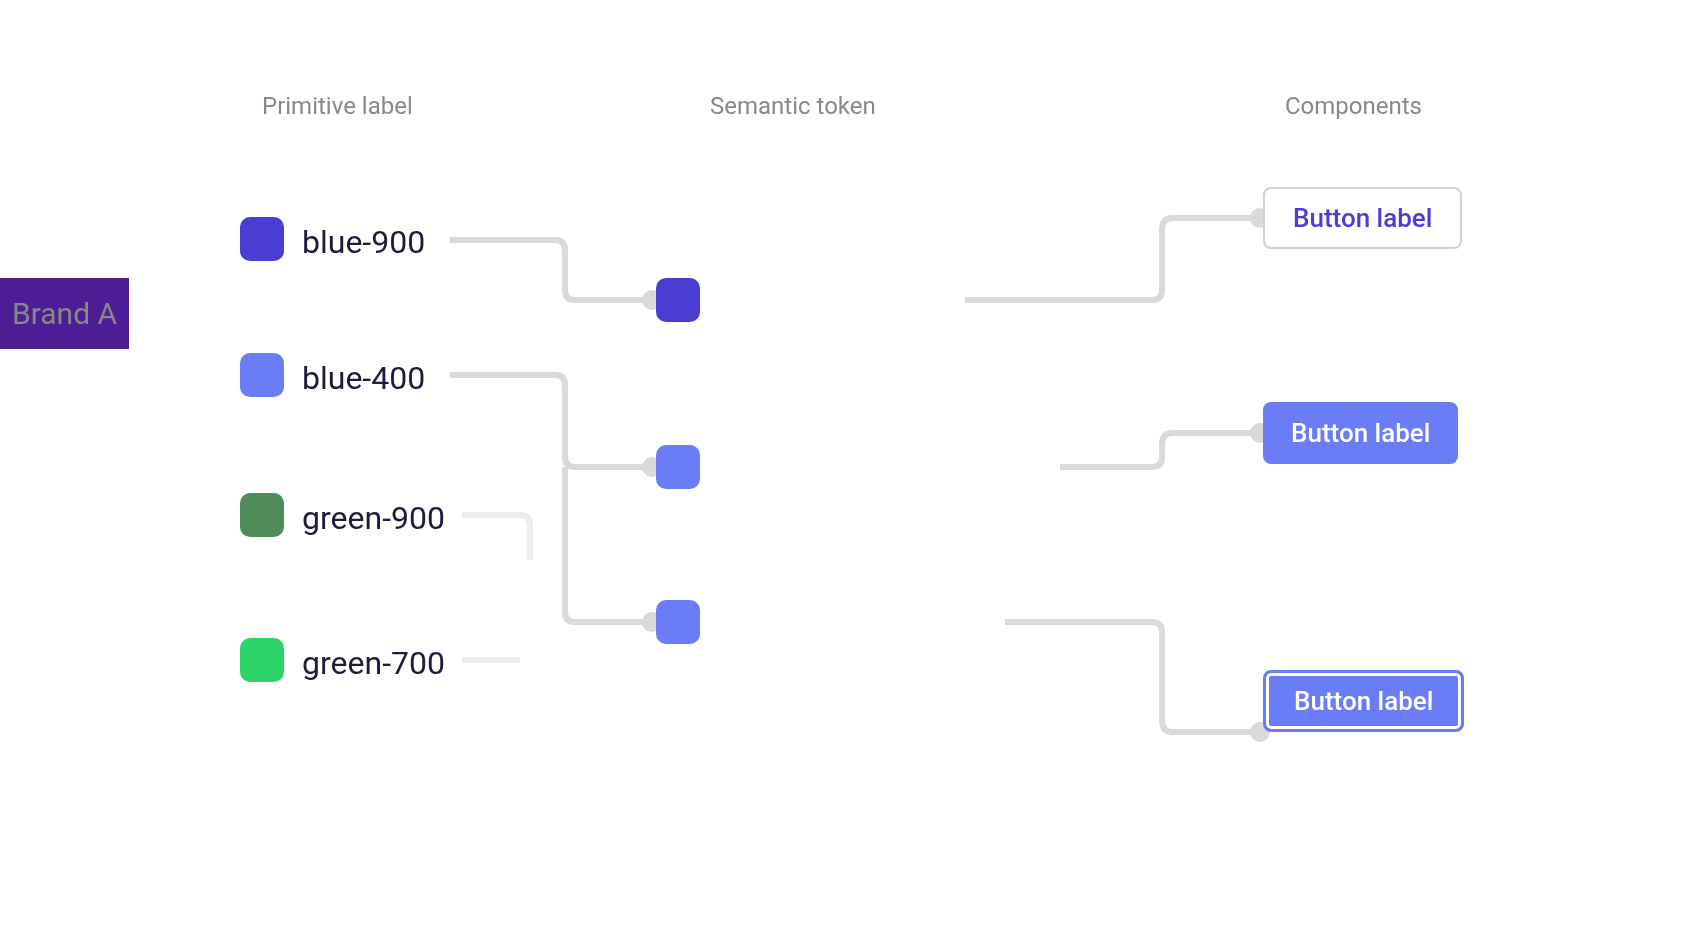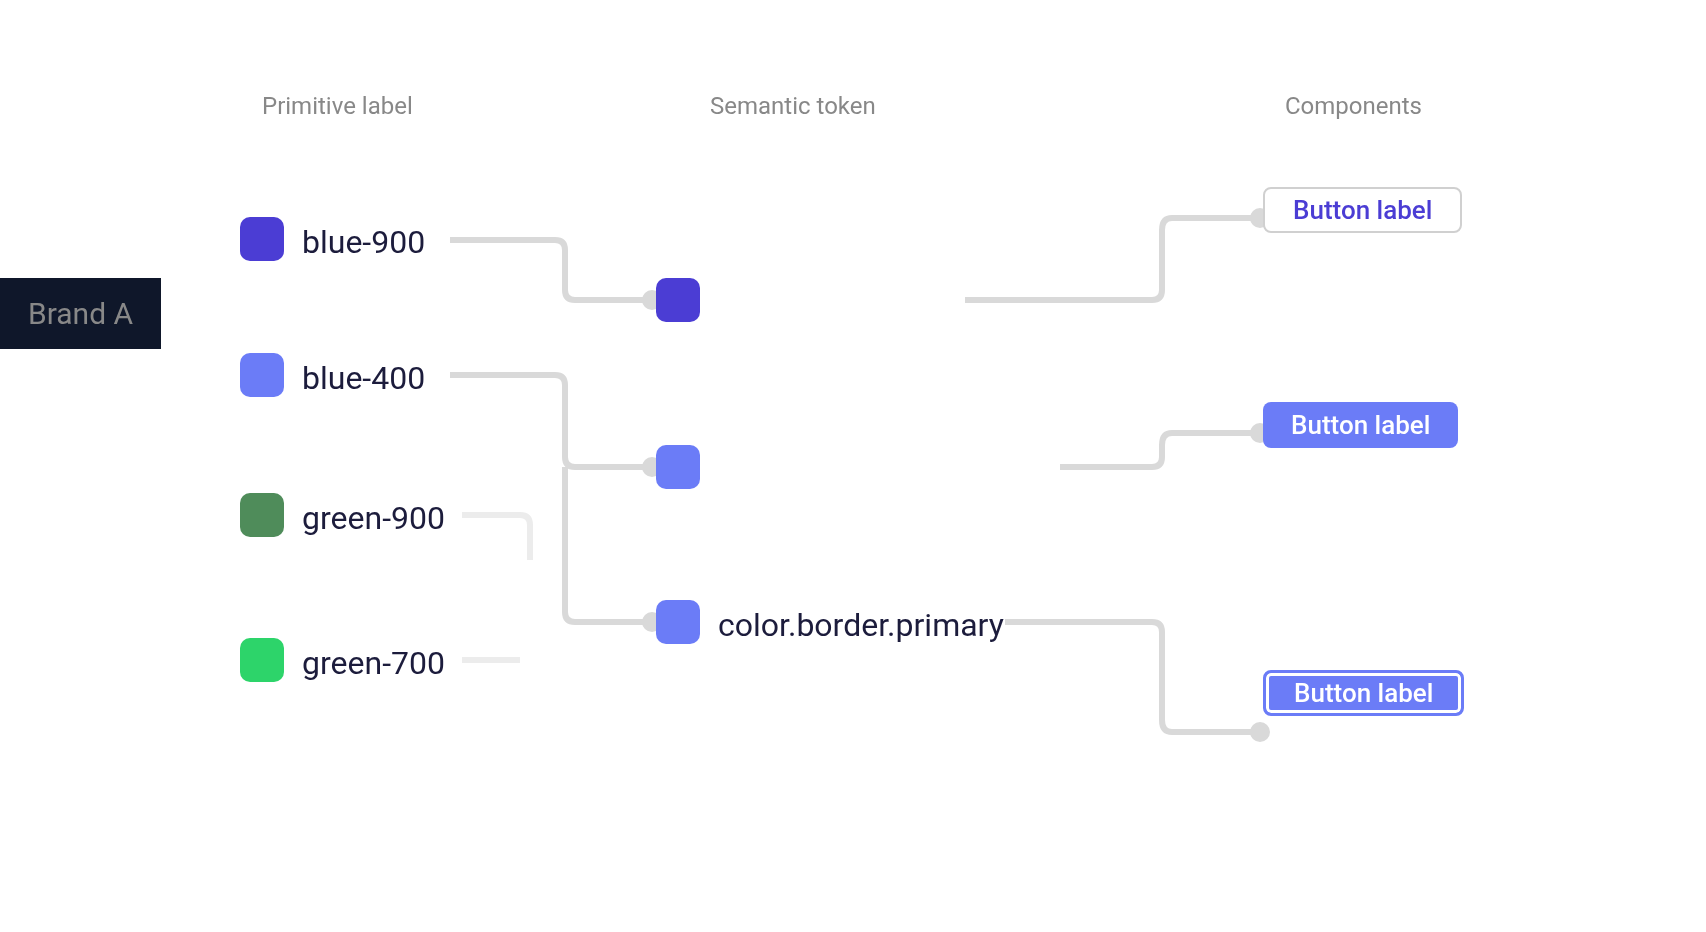--- a/index.html
+++ b/index.html
@@ -7,25 +7,25 @@
   .canvas { position: relative; width: 1706px; height: 932px; }
   .abs { position: absolute; }
 
   .col-header {
     color: #888;
     font-size: 24px;
     font-weight: 400;
   }
 
   .brand-label {
-    background: #0f172a;
+    background: #4c1d95;
     color: #888;
     font-size: 30px;
     font-weight: 400;
-    padding: 18px 28px;
+    padding: 18px 12px;
     display: inline-block;
   }
 
   .swatch {
     width: 44px;
     height: 44px;
     border-radius: 10px;
   }
 
   .token-label {
@@ -45,21 +45,21 @@
     fill: none;
   }
   .node-dot {
     fill: #d9d9d9;
   }
 
   .btn {
     display: inline-flex;
     align-items: center;
     justify-content: center;
-    height: 46px;
+    height: 62px;
     padding: 16px 28px;
     border-radius: 8px;
     font-size: 26px;
     font-weight: 500;
   }
   .btn-outline {
     background: #fff;
     border: 2px solid #d0d0d0;
     color: #4b3dd4;
   }
@@ -123,21 +123,20 @@
   <div class="abs token-label" style="left:302px; top:499px;">green-900</div>
 
   <div class="abs swatch" style="left:240px; top:638px; background:#2dd46a;"></div>
   <div class="abs token-label" style="left:302px; top:644px;">green-700</div>
 
   <div class="abs swatch" style="left:656px; top:278px; background:#4b3dd4;"></div>
 
   <div class="abs swatch" style="left:656px; top:445px; background:#6b7cf7;"></div>
 
   <div class="abs swatch" style="left:656px; top:600px; background:#6b7cf7;"></div>
-  <div class="abs token-label" style="left:718px; top:606px;">color.border.primary</div>
 
   <div class="abs btn btn-outline" style="left:1263px; top:187px;">
     <span>Button label</span>
   </div>
   <div class="abs btn btn-solid" style="left:1263px; top:402px;">
     <span>Button label</span>
   </div>
   <div class="abs btn btn-bordered" style="left:1263px; top:670px;">
     <span>Button label</span>
   </div>

